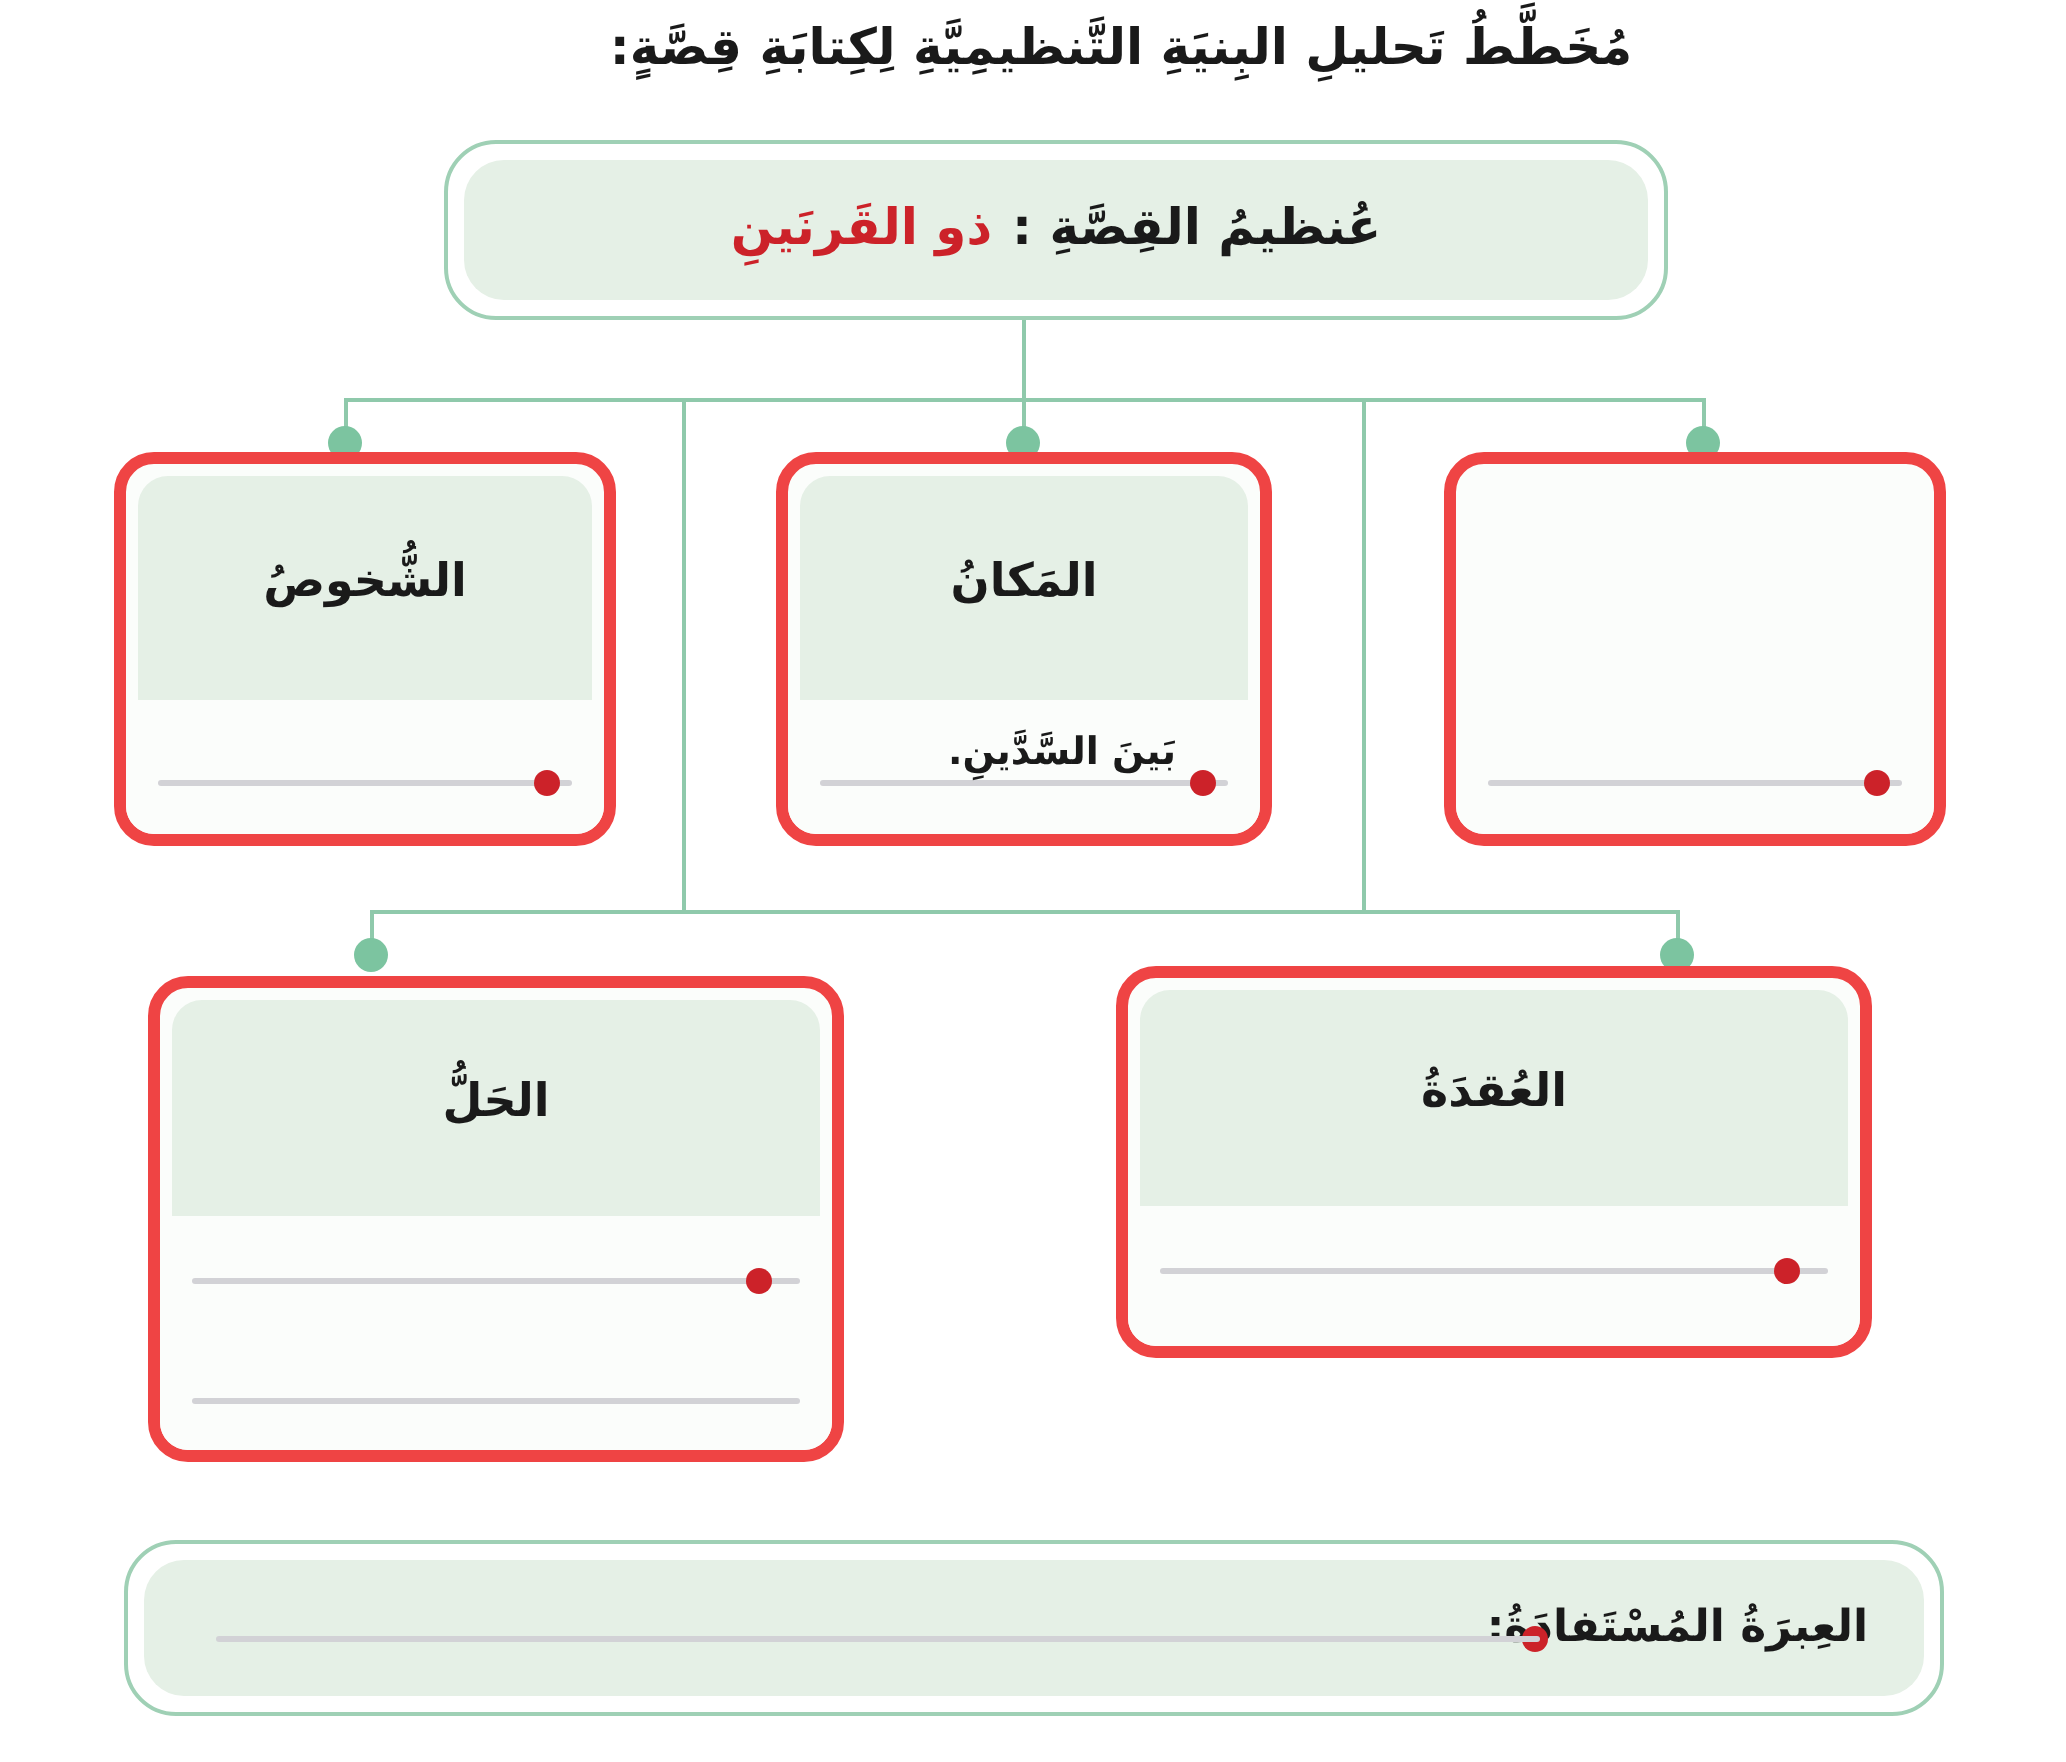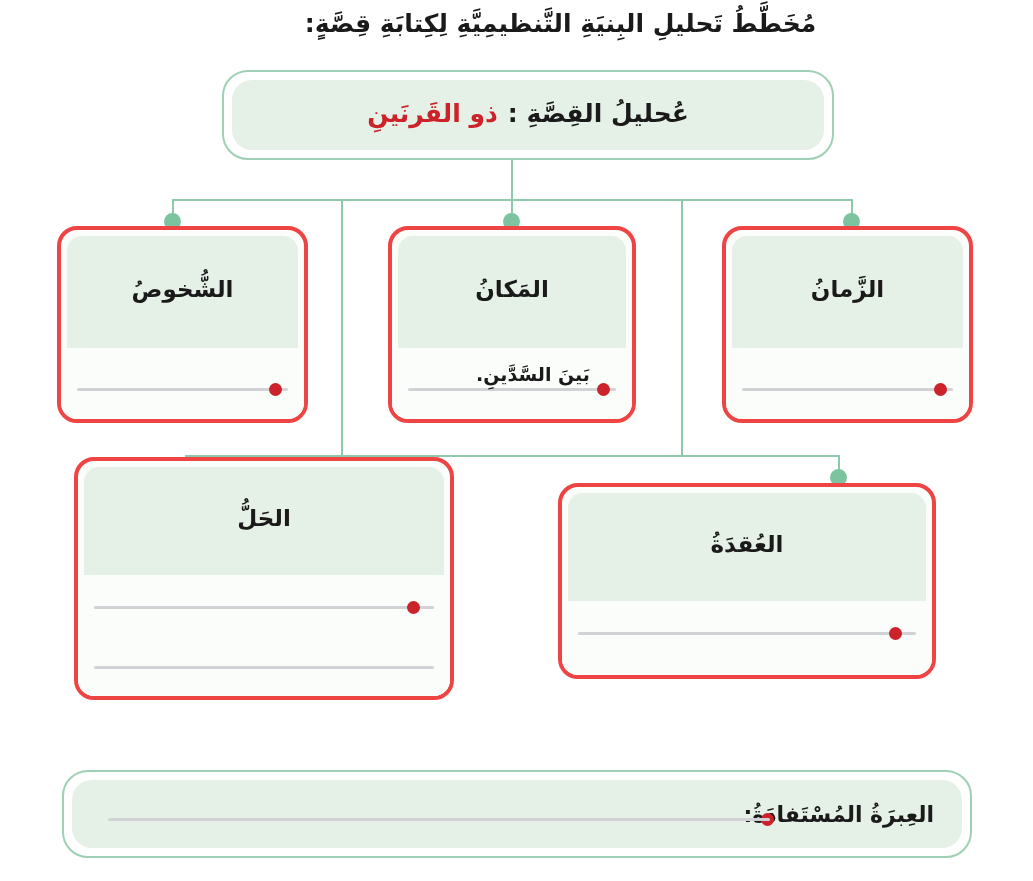--- a/index.html
+++ b/index.html
@@ -95,21 +95,21 @@
     width: 17px;
     height: 17px;
     border-radius: 50%;
     background: #7cc4a0;
   }
 
   
   .card {
     position: absolute;
     box-sizing: border-box;
-    border: 4px solid #ef4444;
+    border: 6px solid #ef4444;
     border-radius: 20px;
     background: #fbfdfb;
     overflow: hidden;
   }
   .card-head {
     position: absolute;
     left: 6px;
     right: 6px;
     top: 6px;
     border-radius: 15px 15px 0 0;
@@ -177,21 +177,21 @@
 </head>
 <body>
 
 <div id="stage">
 
   <div class="page-title">مُخَطَّطُ تَحليلِ البِنيَةِ التَّنظيمِيَّةِ لِكِتابَةِ قِصَّةٍ:</div>
 
   <div class="panel-outer" id="title-box">
     <div class="panel-inner"></div>
     <div class="title-text">
-      <span>عُحليلُ القِصَّةِ :</span>
+      <span>عُنظيمُ القِصَّةِ :</span>
       <span class="title-value">ذو القَرنَينِ</span>
     </div>
   </div>
 
   <div class="conn conn-v" style="left:511px; top:160px; height:40px;"></div>
 
   <div class="conn conn-h" style="left:172px; top:199px; width:680px;"></div>
 
   <div class="conn conn-v" style="left:172px; top:199px; height:22px;"></div>
   <div class="conn conn-v" style="left:511px; top:199px; height:22px;"></div>
@@ -213,38 +213,37 @@
   <div class="card" style="left:388px; top:226px; width:248px; height:197px;">
     <div class="card-head" style="height:112px;">المَكانُ</div>
     <div class="card-body" style="top:118px; height:75px;">
       <div class="rule" style="left:16px; right:16px; top:40px; width:auto;"></div>
       <div class="rule-dot" style="right:22px; top:35px;"></div>
       <div class="rule-answer" style="right:42px; top:15px;margin-left:32px;">بَينَ السَّدَّينِ.</div>
     </div>
   </div>
 
   <div class="card" style="left:722px; top:226px; width:251px; height:197px;">
-    <div class="card-head" style="height:112px;">الزَّمانُ</div>
     <div class="card-body" style="top:118px; height:75px;">
       <div class="rule" style="left:16px; right:16px; top:40px; width:auto;"></div>
       <div class="rule-dot" style="right:22px; top:35px;"></div>
       <div class="rule-answer" style="right:40px; top:18px;"></div>
     </div>
   </div>
 
   <div class="conn conn-v" style="left:341px; top:199px; height:257px;"></div>
   <div class="conn conn-v" style="left:681px; top:199px; height:257px;"></div>
 
   <div class="conn conn-h" style="left:185px; top:455px; width:653px;"></div>
   <div class="conn conn-v" style="left:185px; top:455px; height:22px;"></div>
   <div class="conn conn-v" style="left:838px; top:455px; height:22px;"></div>
   <div class="conn-dot" style="left:177px; top:469px;"></div>
   <div class="conn-dot" style="left:830px; top:469px;"></div>
 
-  <div class="card" style="left:74px; top:457px; width:380px; height:243px;">
+  <div class="card" style="left:74px; top:488px; width:348px; height:243px;">
     <div class="card-head" style="height:108px;">الحَلُّ</div>
     <div class="card-body" style="top:114px; height:125px;">
       <div class="rule" style="left:16px; right:16px; top:31px; width:auto;"></div>
       <div class="rule-dot" style="right:30px; top:26px;"></div>
       <div class="rule-answer" style="right:48px; top:9px;"></div>
       <div class="rule" style="left:16px; right:16px; top:91px; width:auto;"></div>
       <div class="rule-answer" style="right:48px; top:69px;"></div>
     </div>
   </div>
 

